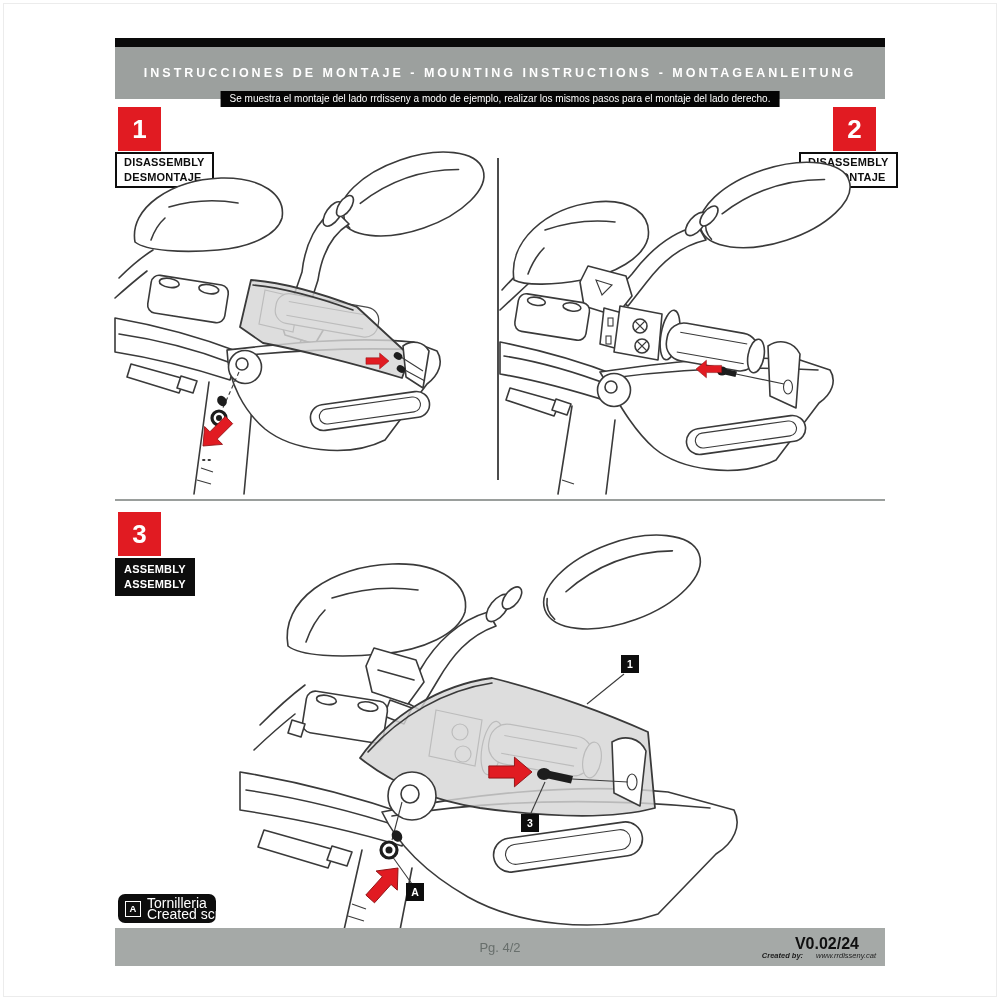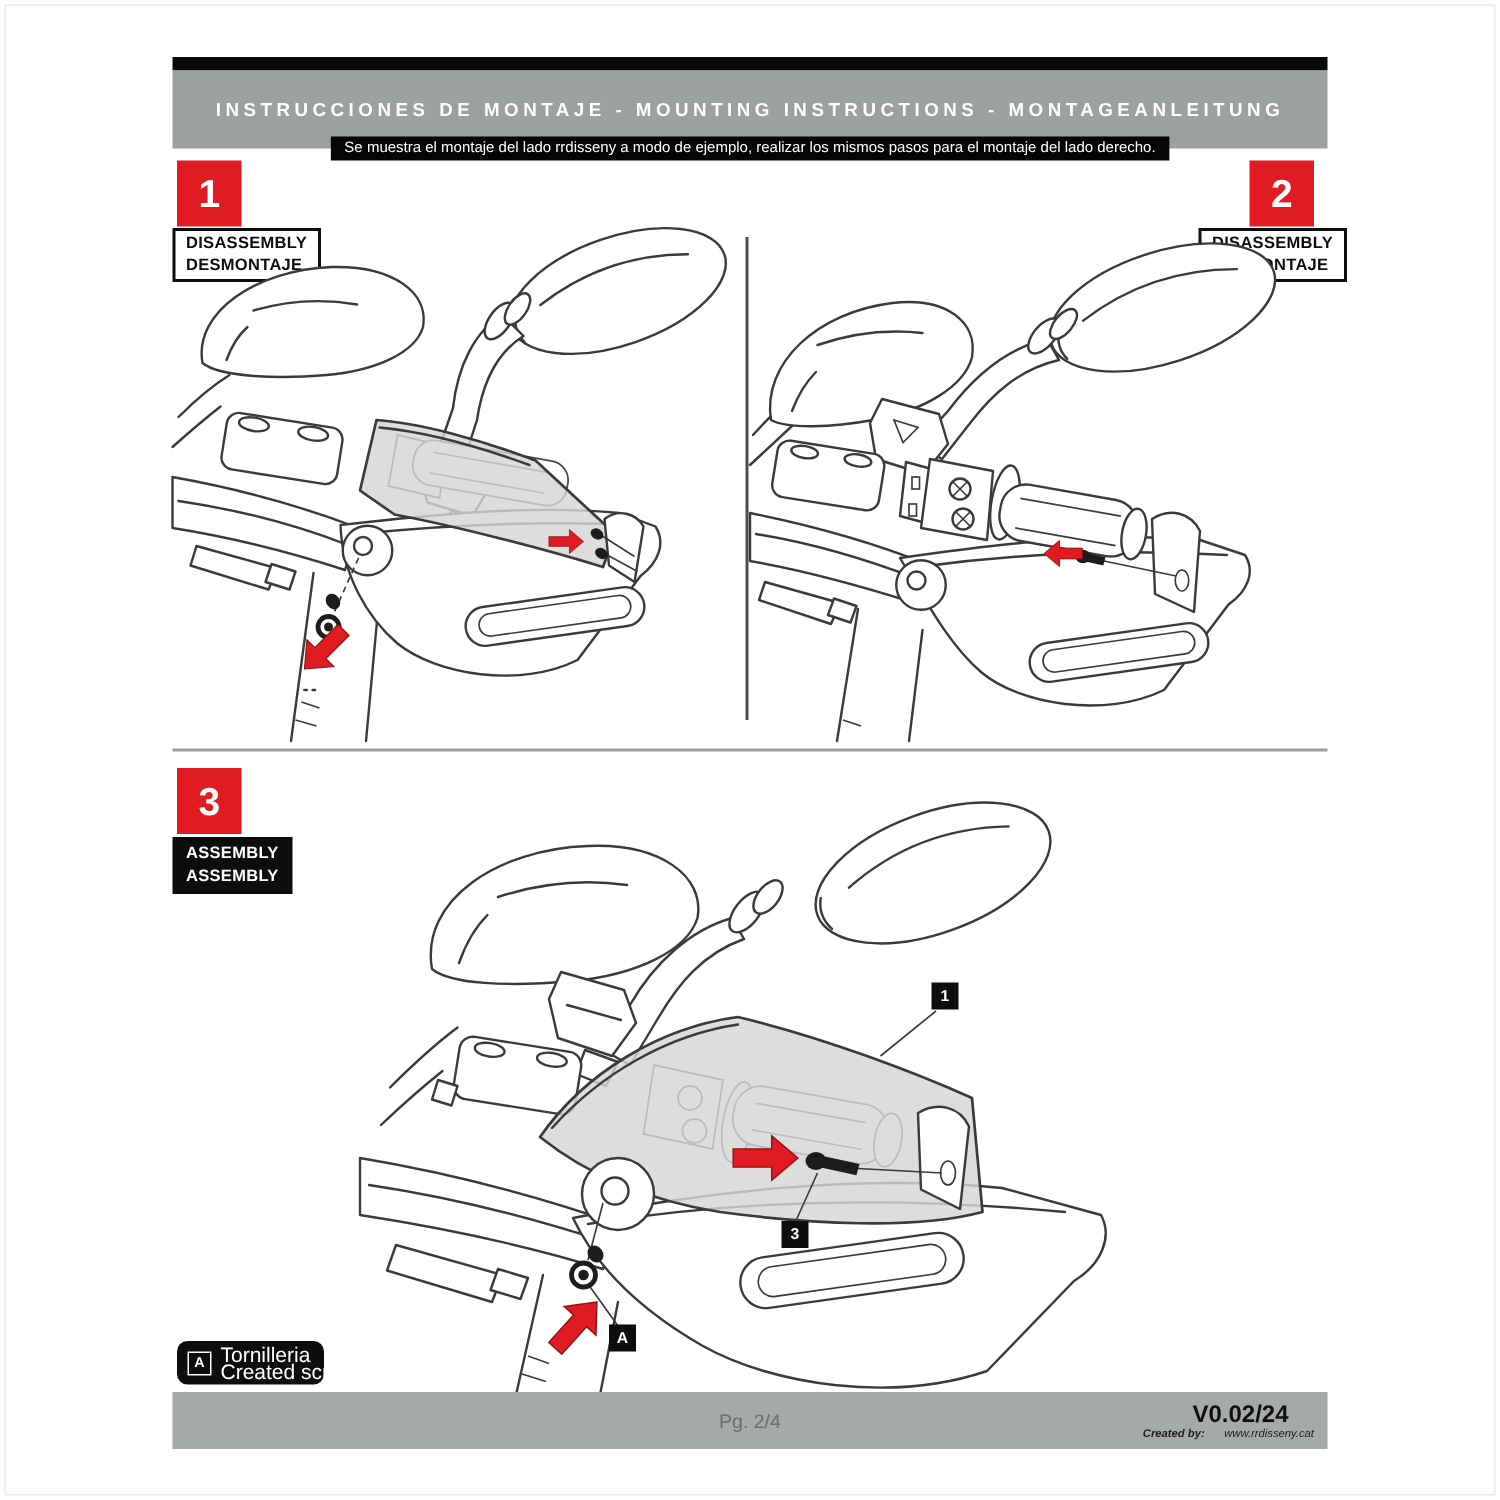--- a/index.html
+++ b/index.html
@@ -351,17 +351,17 @@
 
   <div class="legend">
     <div class="legend-marker">A</div>
     <div class="legend-text">
       <div>Tornilleria</div>
       <div>Created screws</div>
     </div>
   </div>
 
   <div class="footer">
-    <div class="pg">Pg. 2/4</div>
+    <div class="pg">Pg. 4/2</div>
     <div class="version">V0.02/24</div>
     <div class="credit"><b>Created by:</b><span>www.rrdisseny.cat</span></div>
   </div>
 </div>
 
 </body></html>

